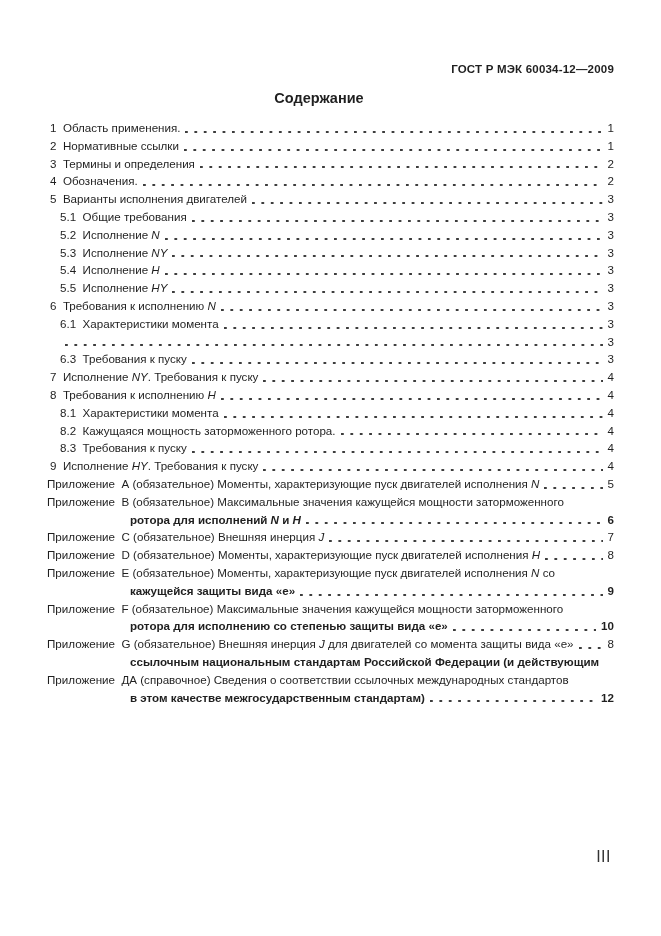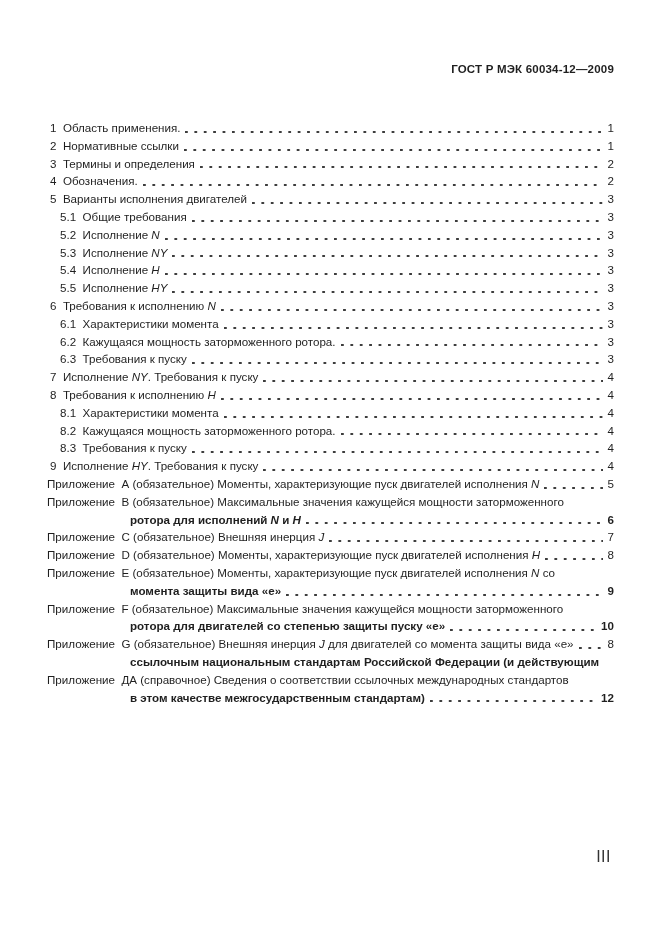--- a/index.html
+++ b/index.html
@@ -51,49 +51,50 @@
   .footer{
     position:absolute;top:848px;right:79px;
     font-size:16px;color:#333333;letter-spacing:.5px;
   }
 </style>
 </head>
 <body>
 
 <div class="page">
   <div class="doc-code">ГОСТ Р МЭК 60034-12—2009</div>
+  <h1 class="title">Содержание</h1>
   <div class="toc" id="toc">
       <div class="row num"><span class="txt"><span>1&nbsp;&nbsp;Область применения.</span></span><span class="dots"></span><span class="pg">1</span></div>
       <div class="row num"><span class="txt"><span>2&nbsp;&nbsp;Нормативные ссылки</span></span><span class="dots"></span><span class="pg">1</span></div>
       <div class="row num"><span class="txt"><span>3&nbsp;&nbsp;Термины и определения</span></span><span class="dots"></span><span class="pg">2</span></div>
       <div class="row num"><span class="txt"><span>4&nbsp;&nbsp;Обозначения.</span></span><span class="dots"></span><span class="pg">2</span></div>
       <div class="row num"><span class="txt"><span>5&nbsp;&nbsp;Варианты исполнения двигателей</span></span><span class="dots"></span><span class="pg">3</span></div>
       <div class="row sub"><span class="txt"><span>5.1&nbsp;&nbsp;Общие требования</span></span><span class="dots"></span><span class="pg">3</span></div>
       <div class="row sub"><span class="txt"><span>5.2&nbsp;&nbsp;Исполнение </span><span class="it">N</span></span><span class="dots"></span><span class="pg">3</span></div>
       <div class="row sub"><span class="txt"><span>5.3&nbsp;&nbsp;Исполнение </span><span class="it">NY</span></span><span class="dots"></span><span class="pg">3</span></div>
       <div class="row sub"><span class="txt"><span>5.4&nbsp;&nbsp;Исполнение </span><span class="it">H</span></span><span class="dots"></span><span class="pg">3</span></div>
       <div class="row sub"><span class="txt"><span>5.5&nbsp;&nbsp;Исполнение </span><span class="it">HY</span></span><span class="dots"></span><span class="pg">3</span></div>
       <div class="row num"><span class="txt"><span>6&nbsp;&nbsp;Требования к исполнению </span><span class="it">N</span></span><span class="dots"></span><span class="pg">3</span></div>
       <div class="row sub"><span class="txt"><span>6.1&nbsp;&nbsp;Характеристики момента</span></span><span class="dots"></span><span class="pg">3</span></div>
-      <div class="row sub"><span class="txt"><span>6.2&nbsp;&nbsp;Кажущаяся мощность заторможенного ротора.</span></span><span class="dots"></span><span class="pg">3</span></div>
+      <div class="row sub"><span class="dots"></span><span class="pg">3</span></div>
       <div class="row sub"><span class="txt"><span>6.3&nbsp;&nbsp;Требования к пуску</span></span><span class="dots"></span><span class="pg">3</span></div>
       <div class="row num"><span class="txt"><span>7&nbsp;&nbsp;Исполнение </span><span class="it">NY</span><span>. Требования к пуску</span></span><span class="dots"></span><span class="pg">4</span></div>
       <div class="row num"><span class="txt"><span>8&nbsp;&nbsp;Требования к исполнению </span><span class="it">H</span></span><span class="dots"></span><span class="pg">4</span></div>
       <div class="row sub"><span class="txt"><span>8.1&nbsp;&nbsp;Характеристики момента</span></span><span class="dots"></span><span class="pg">4</span></div>
       <div class="row sub"><span class="txt"><span>8.2&nbsp;&nbsp;Кажущаяся мощность заторможенного ротора.</span></span><span class="dots"></span><span class="pg">4</span></div>
       <div class="row sub"><span class="txt"><span>8.3&nbsp;&nbsp;Требования к пуску</span></span><span class="dots"></span><span class="pg">4</span></div>
       <div class="row num"><span class="txt"><span>9&nbsp;&nbsp;Исполнение </span><span class="it">HY</span><span>. Требования к пуску</span></span><span class="dots"></span><span class="pg">4</span></div>
       <div class="row app"><span class="txt"><span>Приложение&nbsp;&nbsp;А (обязательное) Моменты, характеризующие пуск двигателей исполнения </span><span class="it">N</span></span><span class="dots"></span><span class="pg">5</span></div>
       <div class="row app"><span class="txt"><span>Приложение&nbsp;&nbsp;В (обязательное) Максимальные значения кажущейся мощности заторможенного</span></span></div>
       <div class="row cont"><span class="txt"><span>ротора для исполнений </span><span class="it">N</span><span> и </span><span class="it">H</span></span><span class="dots"></span><span class="pg">6</span></div>
       <div class="row app"><span class="txt"><span>Приложение&nbsp;&nbsp;С (обязательное) Внешняя инерция </span><span class="it">J</span></span><span class="dots"></span><span class="pg">7</span></div>
       <div class="row app"><span class="txt"><span>Приложение&nbsp;&nbsp;D (обязательное) Моменты, характеризующие пуск двигателей исполнения </span><span class="it">H</span></span><span class="dots"></span><span class="pg">8</span></div>
       <div class="row app"><span class="txt"><span>Приложение&nbsp;&nbsp;Е (обязательное) Моменты, характеризующие пуск двигателей исполнения </span><span class="it">N</span><span> со</span></span></div>
-      <div class="row cont"><span class="txt"><span>момента защиты вида «е»</span></span><span class="dots"></span><span class="pg">9</span></div>
+      <div class="row cont"><span class="txt"><span>кажущейся защиты вида «е»</span></span><span class="dots"></span><span class="pg">9</span></div>
       <div class="row app"><span class="txt"><span>Приложение&nbsp;&nbsp;F (обязательное) Максимальные значения кажущейся мощности заторможенного</span></span></div>
-      <div class="row cont"><span class="txt"><span>ротора для двигателей со степенью защиты пуску «е»</span></span><span class="dots"></span><span class="pg">10</span></div>
+      <div class="row cont"><span class="txt"><span>ротора для исполнению со степенью защиты вида «е»</span></span><span class="dots"></span><span class="pg">10</span></div>
       <div class="row app"><span class="txt"><span>Приложение&nbsp;&nbsp;G (обязательное) Внешняя инерция </span><span class="it">J</span><span> для двигателей со момента защиты вида «е»</span></span><span class="dots"></span><span class="pg">8</span></div>
       <div class="row cont"><span class="txt"><span>ссылочным национальным стандартам Российской Федерации (и действующим</span></span></div>
       <div class="row app"><span class="txt"><span>Приложение&nbsp;&nbsp;ДА (справочное) Сведения о соответствии ссылочных международных стандартов</span></span></div>
       <div class="row cont"><span class="txt"><span>в этом качестве межгосударственным стандартам)</span></span><span class="dots"></span><span class="pg">12</span></div>
     </div>
   <div class="footer">III</div>
 </div>
 
 </body></html>

